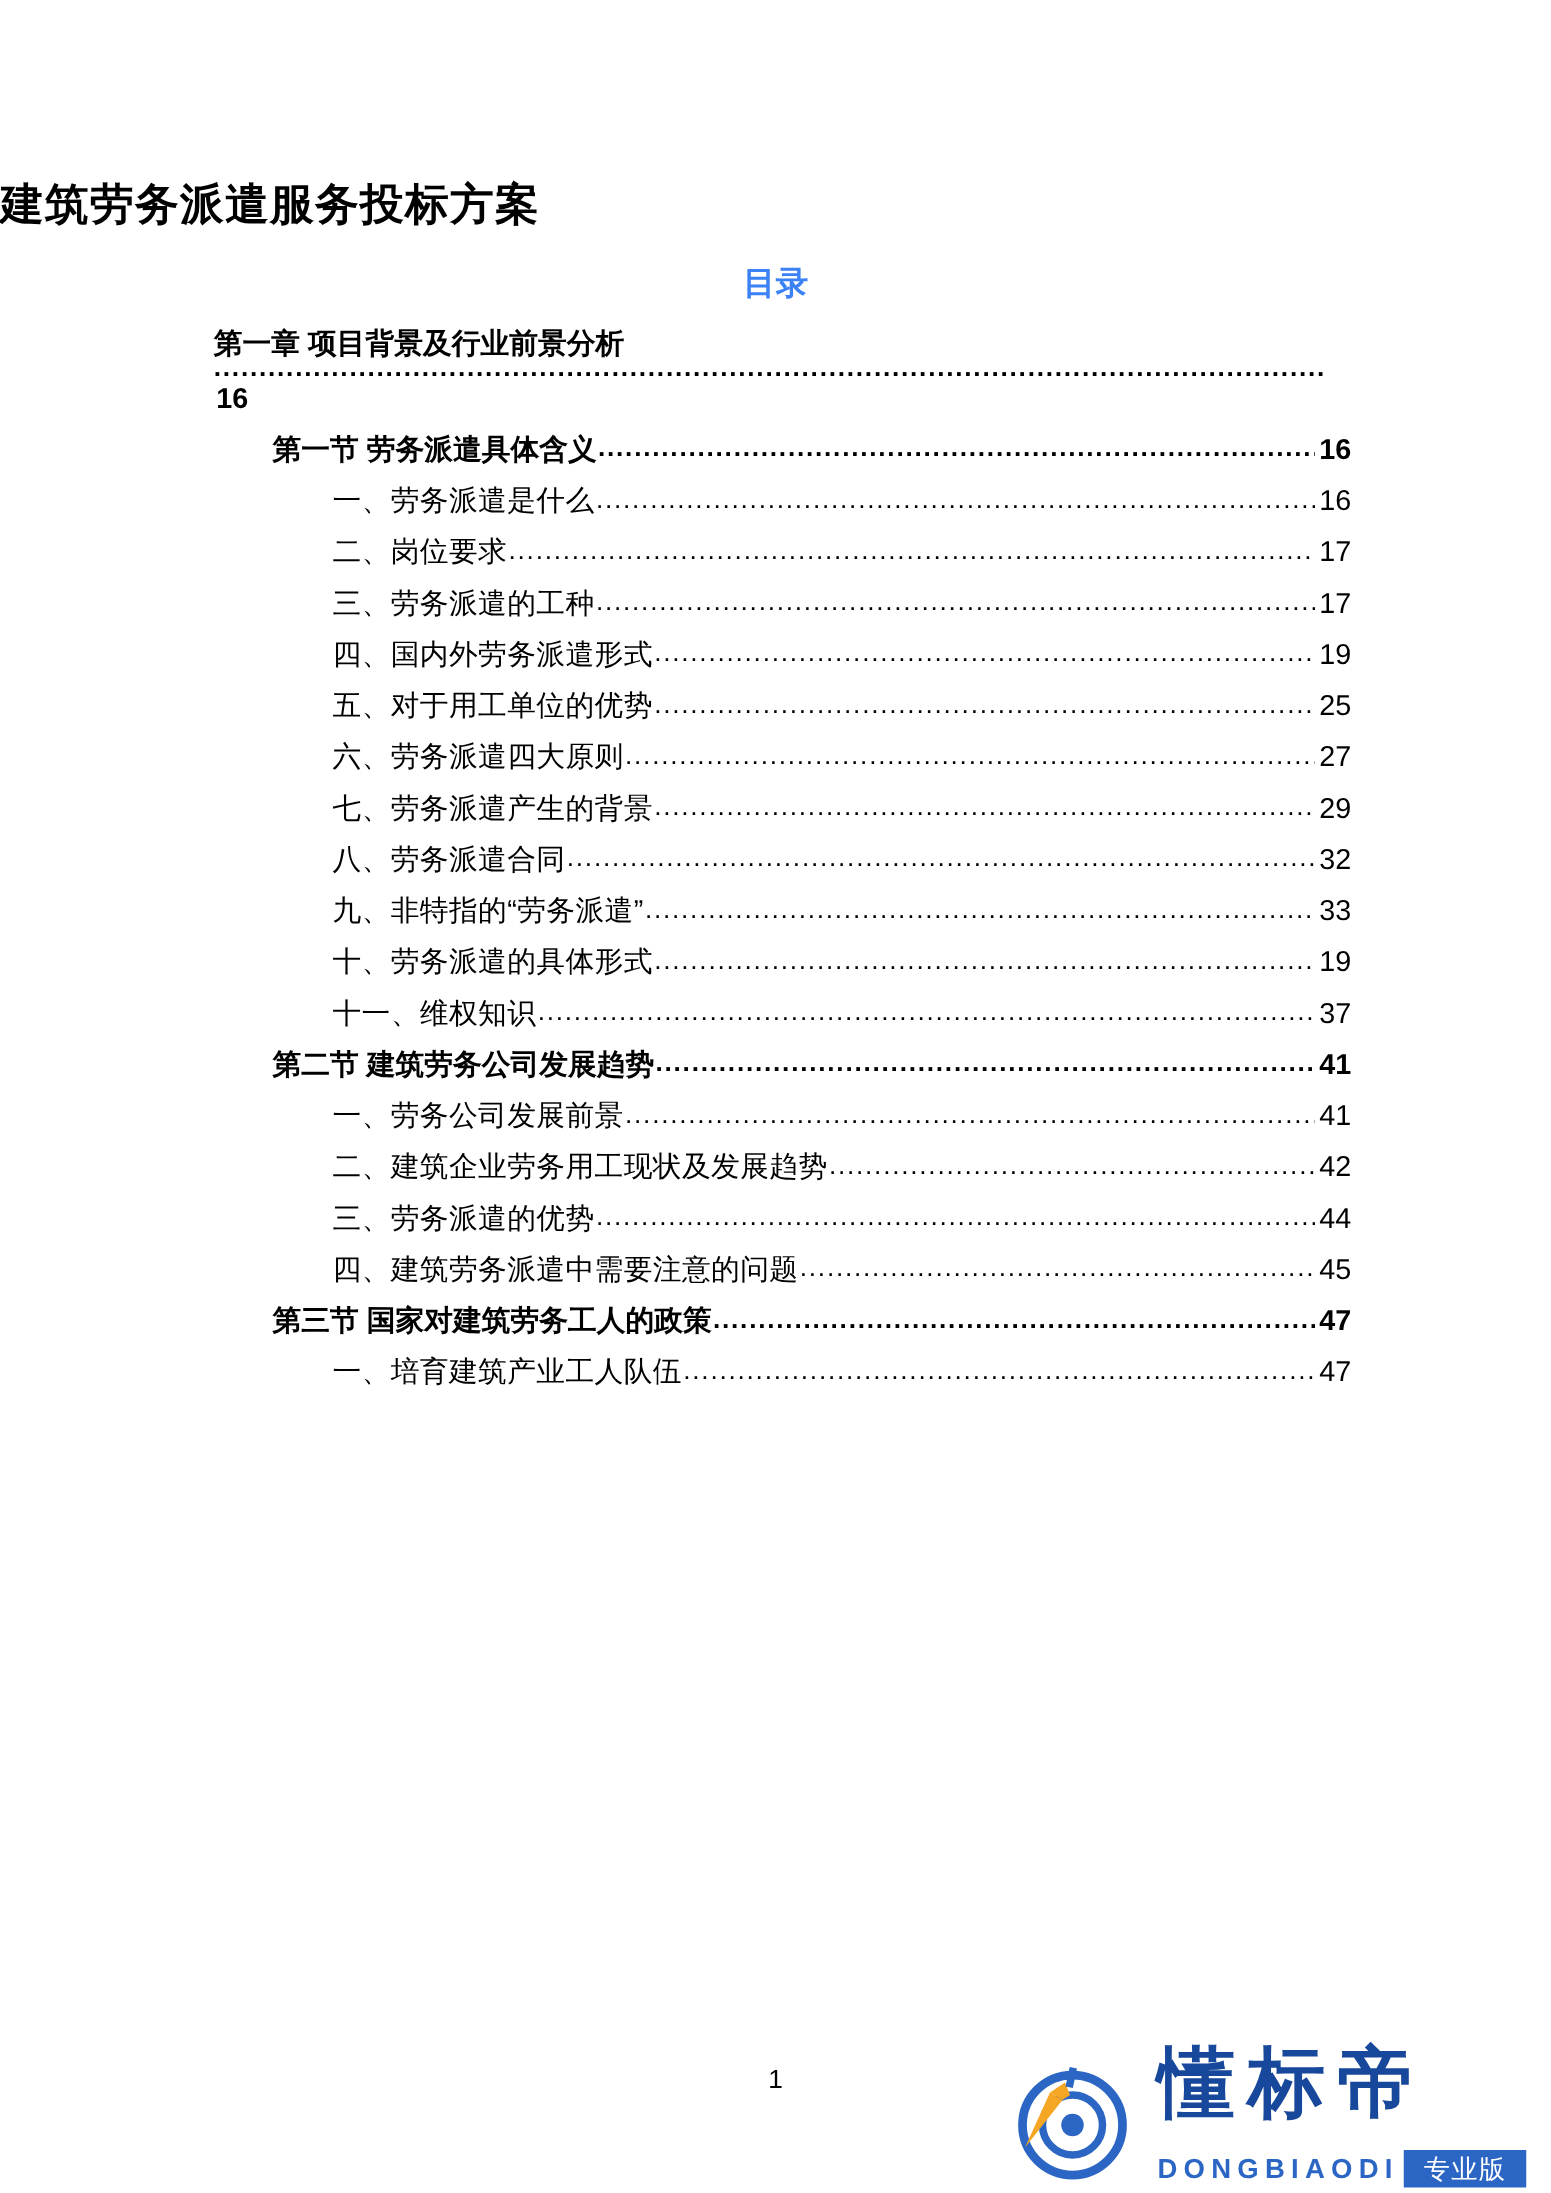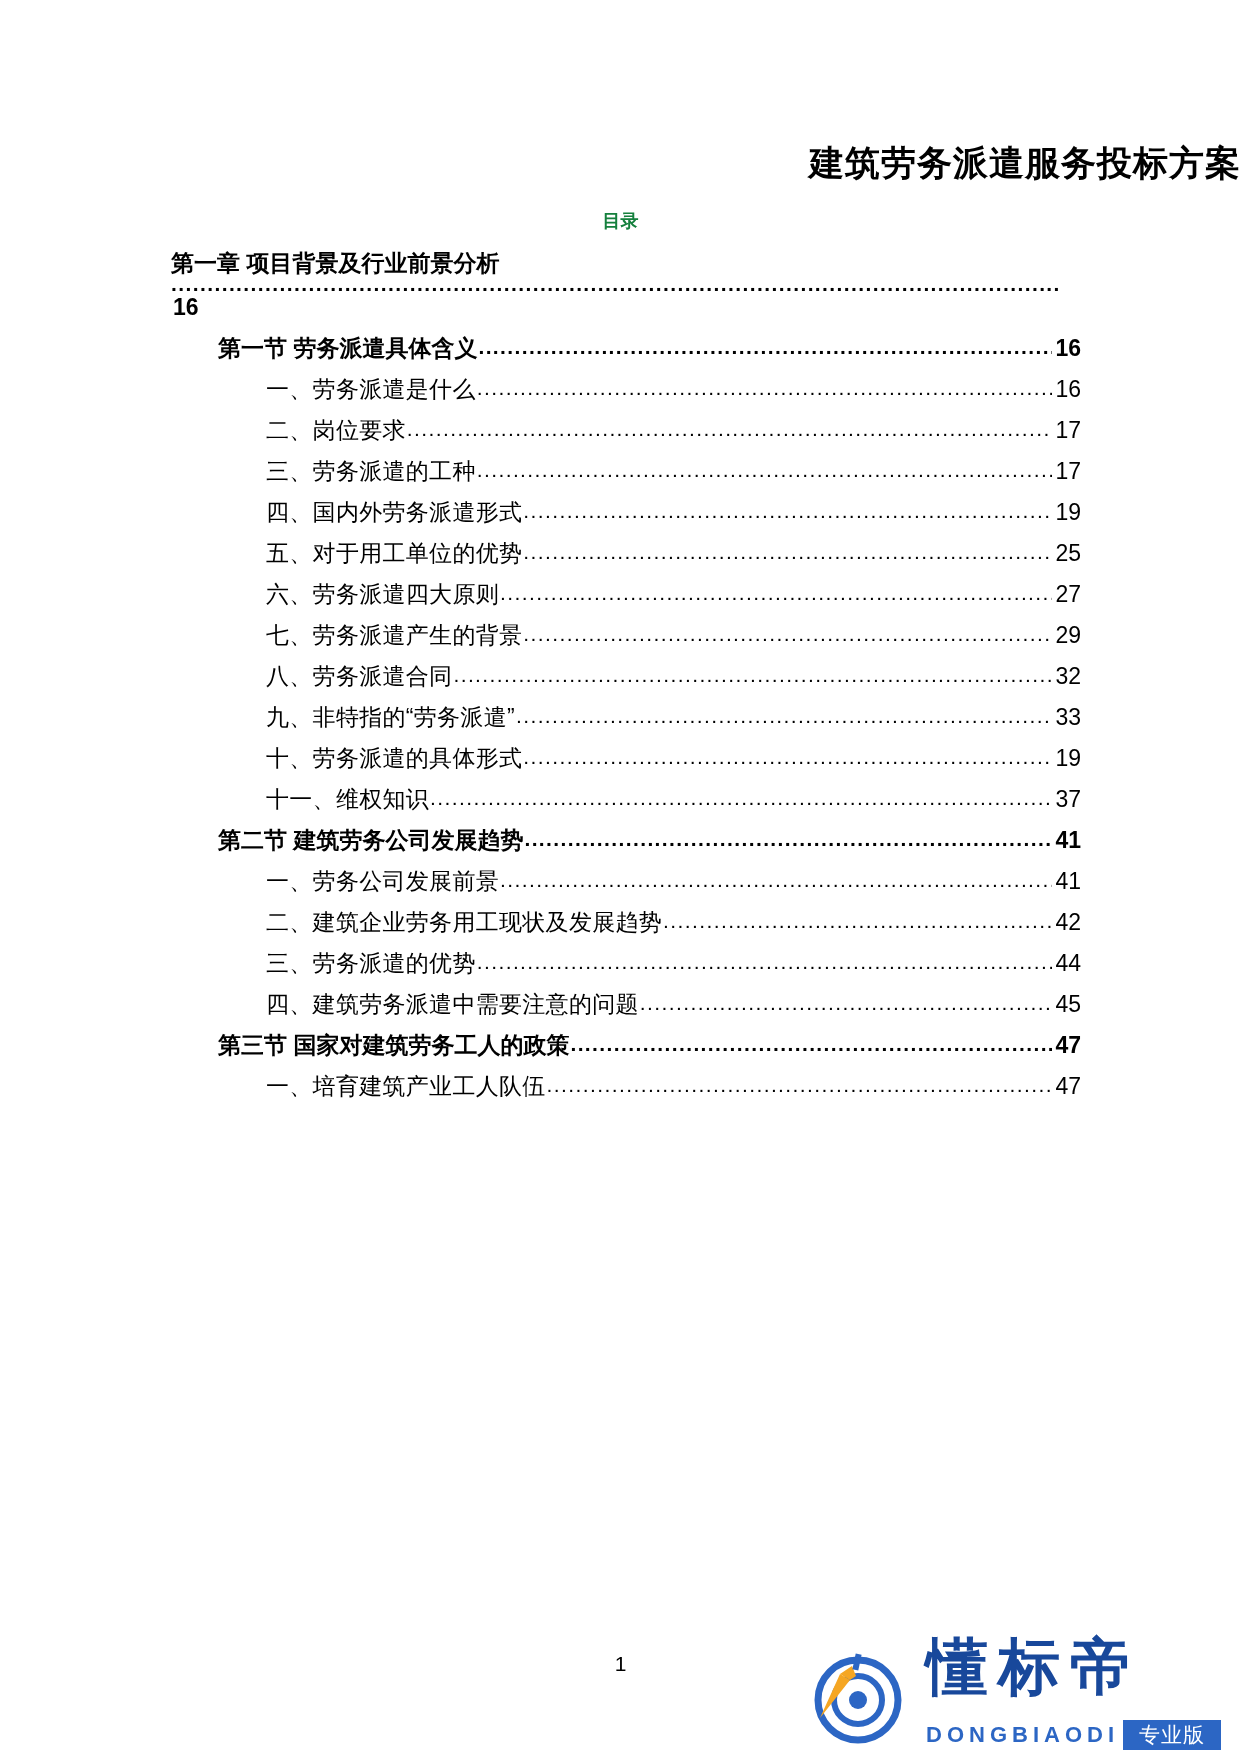--- a/index.html
+++ b/index.html
@@ -14,36 +14,36 @@
   .page {
     position: relative;
     width: 1241px;
     height: 1754px;
     margin: 0 auto;
     background: #ffffff;
     overflow: hidden;
     box-sizing: border-box;
   }
   .doc-title {
-    text-align: right;
+    text-align: left;
     font-size: 35px;
     font-weight: bold;
     letter-spacing: 1px;
     margin: 0;
     padding-top: 140px;
     color: #000;
   }
   .toc-heading {
     text-align: center;
-    font-size: 18px;
+    font-size: 26px;
     font-weight: bold;
     margin: 0;
     padding-top: 22px;
     padding-bottom: 10px;
-    color: #15803d;
+    color: #3b82f6;
   }
   .toc {
     margin: 0 auto;
     padding: 0 160px 0 170px;
     box-sizing: border-box;
   }
   .toc-row {
     display: flex;
     align-items: baseline;
     font-size: 23px;
@@ -76,20 +76,21 @@
     padding-left: 0px;
     flex-direction: column;
   }
   .lvl2 {
     font-weight: bold;
     padding-left: 48px;
   }
   .lvl3 {
     font-weight: normal;
     padding-left: 96px;
+    align-items: flex-end;
   }
   .lvl3 .label { letter-spacing: 0.3px; }
   .footer-pagenum {
     position: absolute;
     bottom: 78px;
     left: 0;
     right: 0;
     text-align: center;
     font-size: 21px;
     color: #000;

